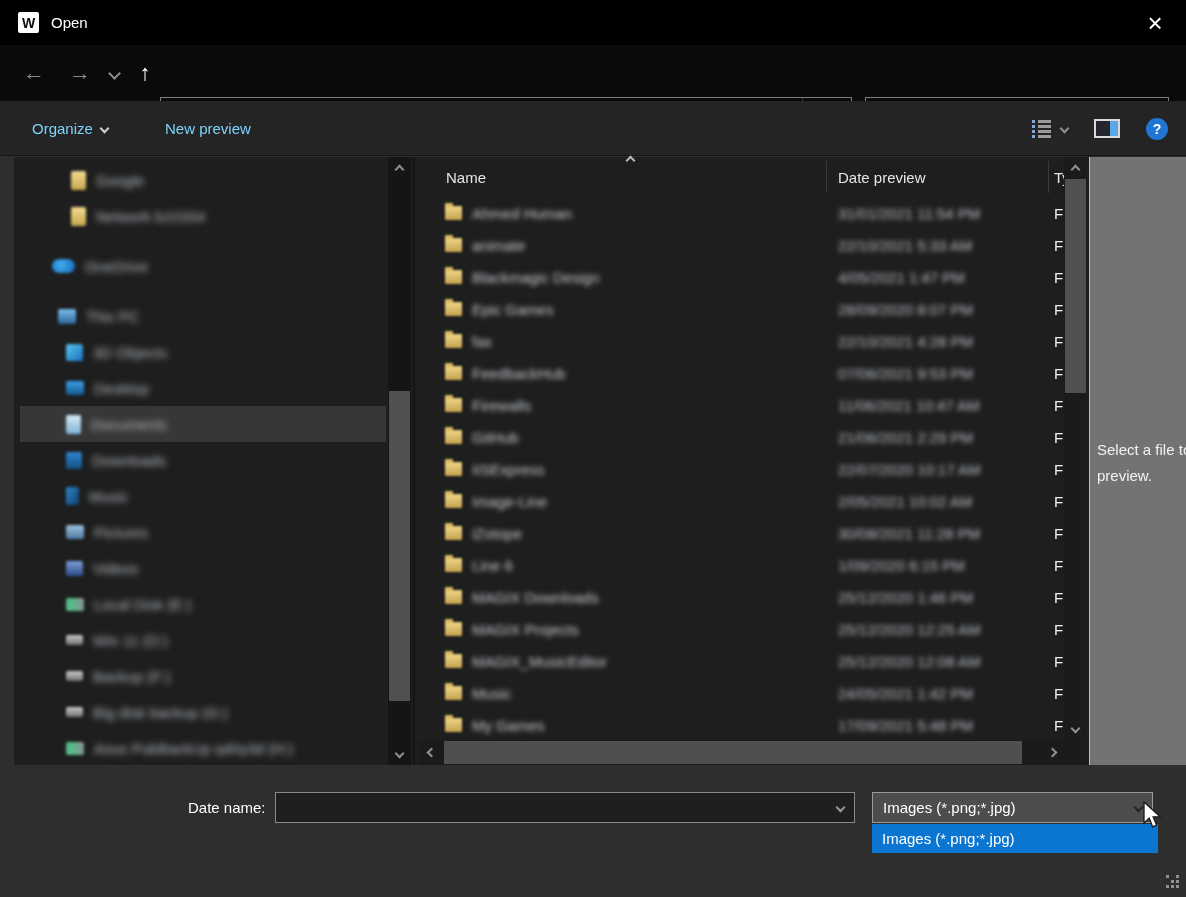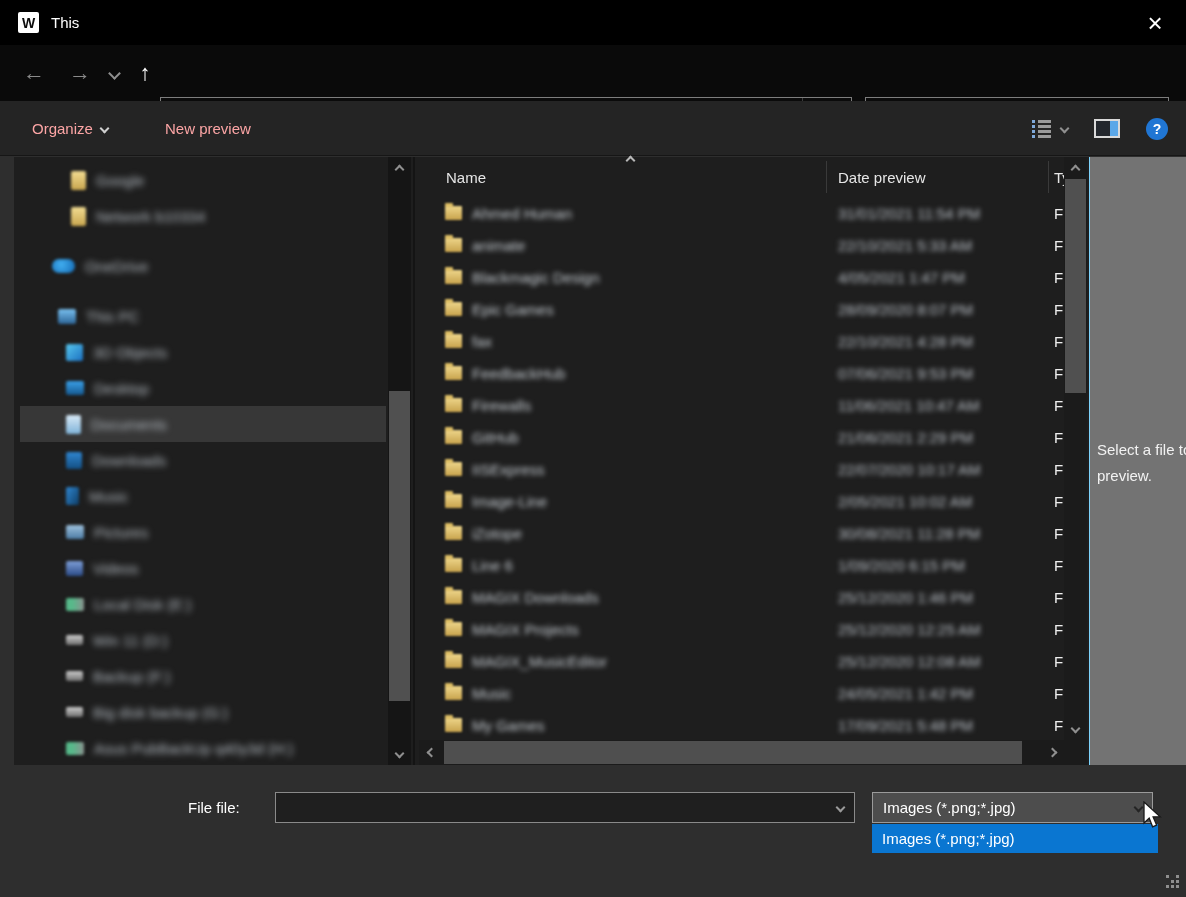--- a/index.html
+++ b/index.html
@@ -39,21 +39,21 @@
   .addr-dd { width:44px; height:42px; display:flex; align-items:center; justify-content:center; }
   .addr-sep { width:1px; height:42px; background:#3a3a3a; }
   .addr-refresh { width:48px; height:42px; display:flex; align-items:center; justify-content:center; }
 
   .searchbox { position:absolute; left:865px; top:52px; width:304px; height:44px; border:1px solid #7d7d7d; background:#0a0a0a; display:flex; align-items:center; padding-left:24px; }
   .searchbox input { background:transparent; border:none; outline:none; color:#e8e8e8; font-size:15px; margin-left:16px; width:220px; font-family:inherit; }
   .searchbox input::placeholder { color:#8f8f8f; }
 
   
   .cmdbar { position:absolute; left:0; top:101px; width:100%; height:55px; background:#242424; border-bottom:1px solid #161616; }
-  .cmd-btn { position:absolute; top:0; height:55px; display:flex; align-items:center; color:#fca5a5; font-size:15px; gap:8px; }
+  .cmd-btn { position:absolute; top:0; height:55px; display:flex; align-items:center; color:#7dd3fc; font-size:15px; gap:8px; }
   .cmd-organize { left:32px; }
   .cmd-newfolder { left:165px; }
   .cmd-right { position:absolute; right:18px; top:0; height:55px; display:flex; align-items:center; gap:26px; }
   .details-icon { display:inline-block; width:19px; }
   .details-icon i { display:block; height:3px; margin-bottom:2px;
      background:linear-gradient(to right,#7fa9d9 0 3px, transparent 3px 6px, #9a9a9a 6px 17px); }
   .details-icon i:last-child { margin-bottom:0; }
   .view-group { display:flex; align-items:center; gap:10px; }
   .preview-icon { width:26px; height:19px; border:2px solid #d9d9d9; background:linear-gradient(to right,#23272d 0 14px, #5aa7e8 14px); }
   .help-icon { width:22px; height:22px; border-radius:50%; background:#2076d4; color:#fff; font-size:14px; font-weight:bold; display:flex; align-items:center; justify-content:center; }
@@ -138,21 +138,21 @@
 
   .cursor { position:absolute; left:1142px; top:801px; z-index:50; }
 </style>
 </head>
 <body>
 
 <div class="win">
 
   <div class="titlebar">
     <span class="word-icon">W</span>
-    <span class="win-title">This</span>
+    <span class="win-title">Open</span>
     <div class="close-btn">×</div>
   </div>
 
   <div class="navbar">
     <div class="nav-btn nav-back">←</div>
     <div class="nav-btn nav-fwd">→</div>
     <div class="nav-btn nav-hist">
         <span class="chev down"></span>
       </div>
     <div class="nav-btn nav-up">↑</div>
@@ -429,21 +429,21 @@
         </span>
     </div>
     <div class="sb-corner"></div>
 
     <div class="preview">
       <div class="preview-msg">Select a file to preview.</div>
     </div>
   </div>
 
   <div class="footer">
-    <span class="fn-label">File file:</span>
+    <span class="fn-label">Date name:</span>
     <div class="fn-combo">
       <input type="text" value="" style="">
       <span class="chev down sm"></span>
     </div>
     <div class="ft-select">
       <span>Images (*.png;*.jpg)</span>
       <span class="chev down sm"></span>
     </div>
     <div class="ft-dropdown">
         <div class="dd-item hl">Images (*.png;*.jpg)</div>

